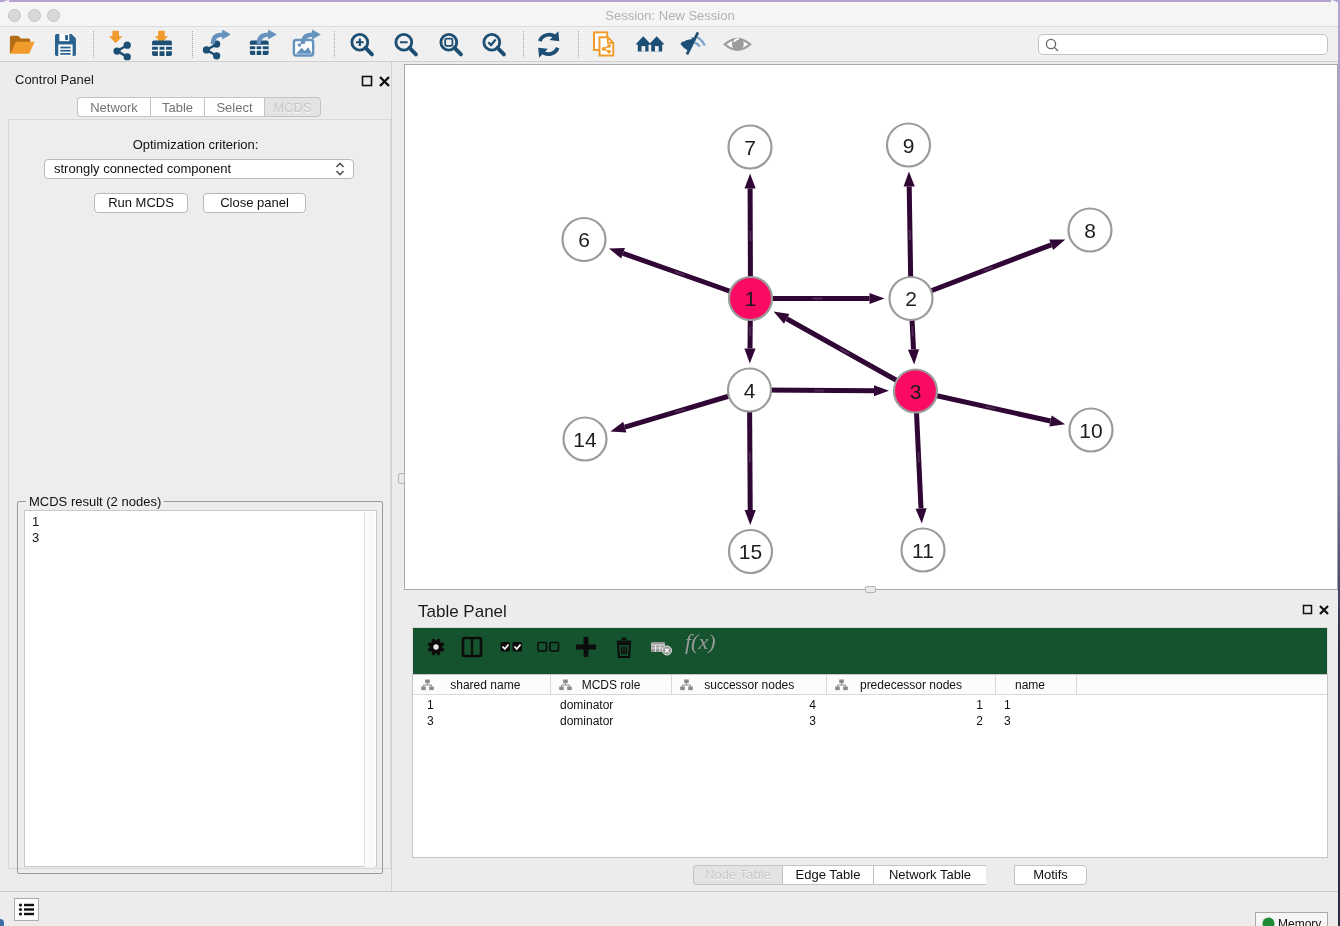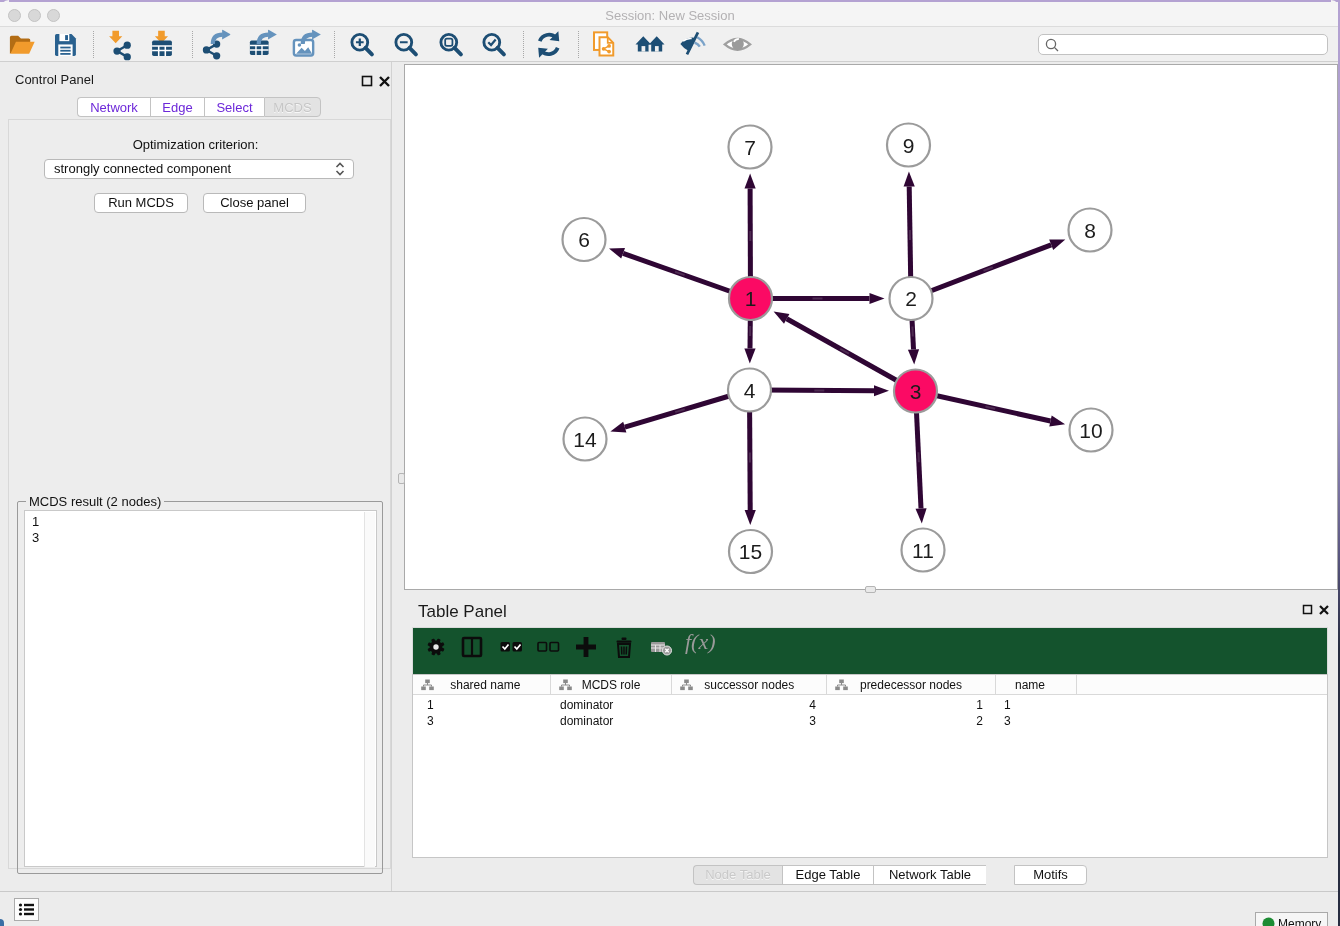--- a/index.html
+++ b/index.html
@@ -11,21 +11,21 @@
 .tl { position:absolute; top:7px; width:13px; height:13px; border-radius:50%; background:#d8d8d8; border:1px solid #c3c3c3; }
 #wtitle { position:absolute; top:6px; left:0; width:1340px; text-align:center; font-size:13px; color:#b3b1b3; }
 #toolbar { left:0; top:27px; width:1340px; height:35px; background:#f0f0f0; border-bottom:1px solid #cfcfcf; }
 .tsep { position:absolute; top:4px; height:27px; width:0; border-left:1px dotted #a8a8a8; }
 .ticon { position:absolute; top:4px; transform:scale(1.1); transform-origin:center; }
 #searchbox { position:absolute; left:1038px; top:7px; width:290px; height:21px; background:#fff; border:1px solid #c2c2c2; border-radius:5px; }
 
 #cp { left:0; top:62px; width:392px; height:829px; background:#ececec; border-right:1px solid #d2d2d2; }
 #cptitle { position:absolute; left:15px; top:10px; font-size:13px; color:#1a1a1a; }
 #cptabs { position:absolute; left:77px; top:35px; height:20px; display:flex; font-size:13px; }
-.cptab { border:1px solid #c3c3c3; border-right:none; background:#fff; padding:2px 0; color:#6d28d9; text-align:center; }
+.cptab { border:1px solid #c3c3c3; border-right:none; background:#fff; padding:2px 0; color:#737373; text-align:center; }
 .cptab:first-child { border-radius:4px 0 0 4px; }
 .cptab.dis { background:#e3e3e3; color:#c6c6c6; text-shadow:0 1px 0 #f8f8f8; border-right:1px solid #c3c3c3; border-radius:0 4px 4px 0; }
 #cppanel { position:absolute; left:8px; top:57px; width:383px; height:750px; border:1px solid #d8d8d8; background:#ededed; }
 #optlabel { position:absolute; left:0; top:75px; width:100%; text-align:center; font-size:13px; color:#111; }
 #dropdown { position:absolute; left:44px; top:97px; width:310px; height:20px; background:#fff; border:1px solid #b9b9b9; border-radius:4px; font-size:13px; color:#111; line-height:18px; padding-left:9px; }
 .btn { position:absolute; height:20px; background:#fff; border:1px solid #b9b9b9; border-radius:4px; font-size:13px; color:#111; text-align:center; line-height:18px; }
 
 #fieldset { position:absolute; left:17px; top:439px; width:366px; height:373px; border:1px solid #9a9a9a; border-radius:2px; }
 #legend { position:absolute; left:8px; top:-8px; background:#ededed; padding:0 3px; font-size:13px; color:#111; }
 #resultbox { position:absolute; left:6px; top:8px; width:353px; height:357px; background:#fff; border:1px solid #c9c9c9; font-size:13px; color:#111; }
@@ -200,21 +200,21 @@
 <div id="cp" class="abs">
   <div id="cptitle">Control Panel</div>
   <svg width="12" height="12" style="position:absolute;left:361px;top:13px;">
       <rect x="1.5" y="1.5" width="9" height="9" fill="none" stroke="#111" stroke-width="1.6"></rect>
     </svg>
   <svg width="13" height="13" style="position:absolute;left:378px;top:13px;">
       <path d="M2 2 L11 11 M11 2 L2 11" stroke="#111" stroke-width="2.4"></path>
     </svg>
   <div id="cptabs">
     <div class="cptab" style="width:73px;">Network</div>
-    <div class="cptab" style="width:54px;">Edge</div>
+    <div class="cptab" style="width:54px;">Table</div>
     <div class="cptab" style="width:60px;">Select</div>
     <div class="cptab dis" style="width:57px;">MCDS</div>
   </div>
   <div id="cppanel"></div>
   <div id="dropdown">strongly connected component
     <svg width="10" height="14" style="position:absolute;right:8px;top:2px;">
         <path d="M1.5 5 L5 1.5 L8.5 5" fill="none" stroke="#555" stroke-width="1.6"></path>
         <path d="M1.5 9 L5 12.5 L8.5 9" fill="none" stroke="#555" stroke-width="1.6"></path>
       </svg>
   </div>

